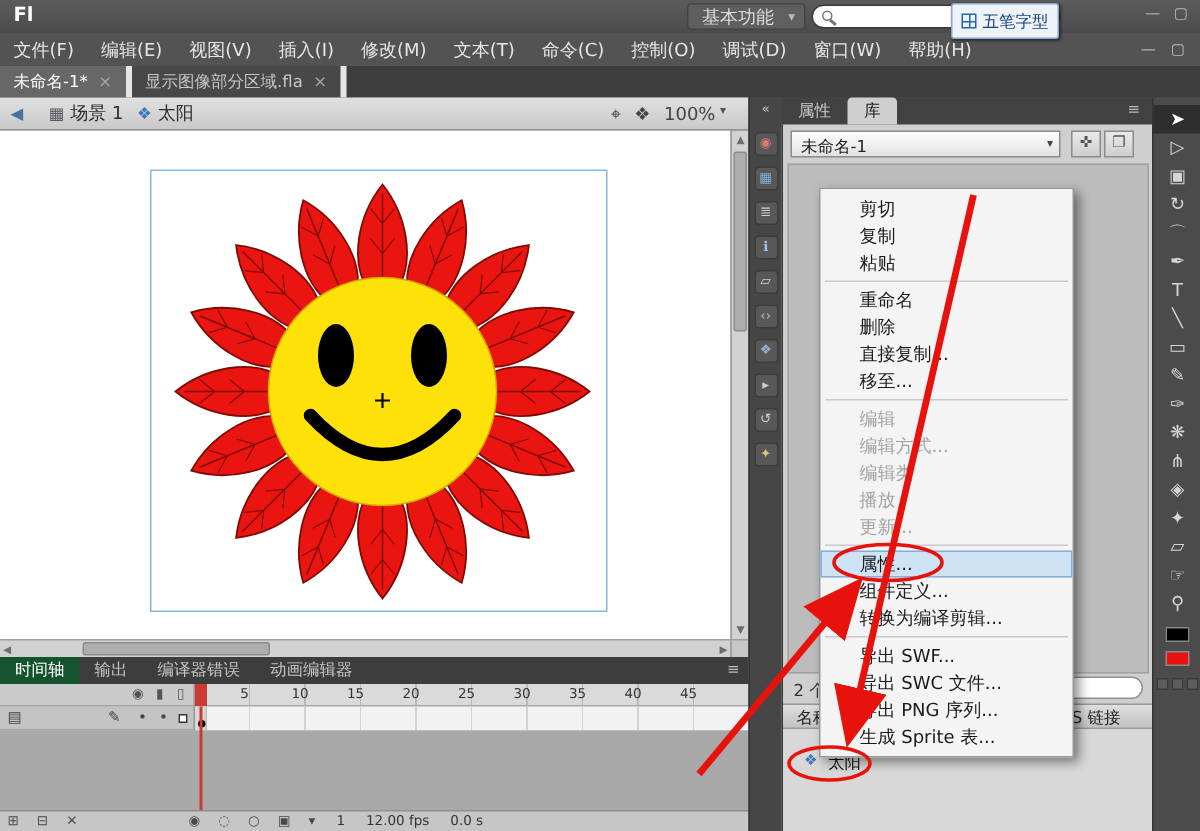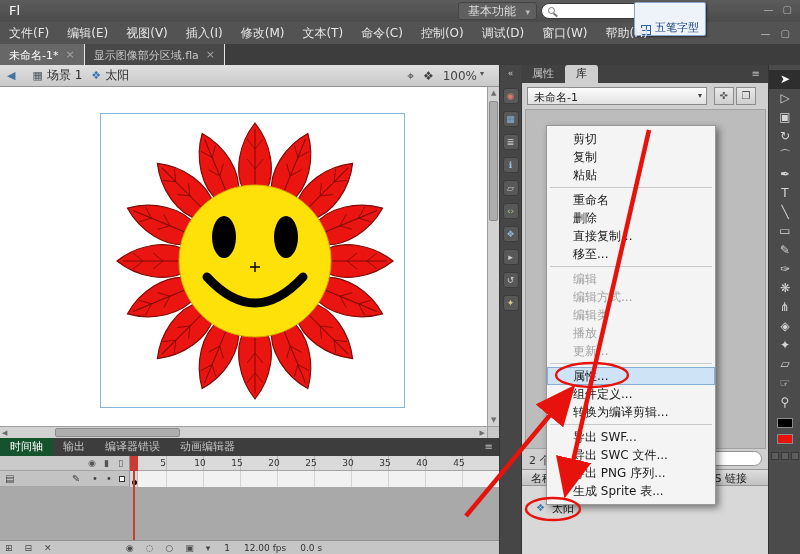--- a/index.html
+++ b/index.html
@@ -1,38 +1,38 @@
 <!DOCTYPE html>
 <html><head>
 <meta charset="utf-8">
 <style>
 *{margin:0;padding:0;box-sizing:border-box}
 body{width:800px;height:554px;font-family:"DejaVu Sans","Liberation Sans",sans-serif;font-size:12px;background:#535353;overflow:hidden}
 #app{position:relative;width:800px;height:554px;overflow:hidden;background:#535353}
 
 
 #titlebar{position:absolute;left:0;top:0;width:800px;height:22px;background:linear-gradient(#5c5c5c,#4b4b4b);color:#e2e2e2}
-#logo{position:absolute;left:9px;top:3px;font-weight:normal;font-size:13px;color:#fff}
+#logo{position:absolute;left:9px;top:3px;font-weight:bold;font-size:13px;color:#fff}
 #workspace-btn{position:absolute;left:458px;top:2px;height:18px;line-height:16px;padding:0 20px 0 9px;background:#5f5f5f;border:1px solid #444;border-radius:3px;color:#ddd;font-size:12px}
 #workspace-btn .caret{position:absolute;right:6px;top:1px;font-size:9px;color:#bbb}
 #searchbox{position:absolute;left:541px;top:3px;width:166px;height:16px;background:#fff;border:1px solid #3a3a3a;border-radius:8px}
 .mag{position:absolute;left:6px;top:3px;width:7px;height:7px;border:1.5px solid #777;border-radius:50%}
 .mag::after{content:"";position:absolute;width:5px;height:1.5px;background:#777;right:-4px;bottom:-2px;transform:rotate(40deg)}
-#ime{position:absolute;left:634px;top:2px;height:34px;padding:0 6px;display:flex;align-items:flex-end;gap:4px;background:#eef3fa;border:1px solid #8aa6c8;border-radius:2px;color:#17407c;font-size:11px;box-shadow:1px 1px 2px rgba(0,0,0,.45)}
+#ime{position:absolute;left:634px;top:2px;height:24px;padding:0 6px;display:flex;align-items:center;gap:4px;background:#eef3fa;border:1px solid #8aa6c8;border-radius:2px;color:#17407c;font-size:11px;box-shadow:1px 1px 2px rgba(0,0,0,.45)}
 .ime-grid{width:10px;height:10px;border:1px solid #2b62ae;background:linear-gradient(#2b62ae,#2b62ae) 50% 0/1px 100% no-repeat,linear-gradient(#2b62ae,#2b62ae) 0 50%/100% 1px no-repeat}
 .winbtns{position:absolute;right:8px;top:4px;color:#b5b5b5;font-size:10px;display:flex;gap:9px}
 
 
 #menubar{position:absolute;left:0;top:22px;width:800px;height:22px;display:flex;align-items:center;color:#e6e6e6}
 .menu-item{padding:0 9px;line-height:22px;font-size:12px;white-space:nowrap}
 #menubar .winctl{margin-left:auto;margin-right:10px;display:flex;gap:10px;color:#bdbdbd;font-size:10px}
 
 
 #doctabs{position:absolute;left:0;top:44px;width:800px;height:21px;background:#3d3d3d;display:flex}
-.doc-tab{display:flex;gap:7px;height:21px;padding:4px 9px;background:#484848;color:#c6c6c6;border-right:1px solid #e5e5e5;font-size:11px;white-space:nowrap}
+.doc-tab{display:flex;align-items:center;gap:7px;height:21px;padding:4px 9px;background:#484848;color:#c6c6c6;border-right:4px solid #e5e5e5;font-size:11px;white-space:nowrap}
 .doc-tab.active{background:#676767;color:#fff}
 .tab-close{font-size:11px;color:#a5a5a5}
 
 
 #editbar{position:absolute;left:0;top:65px;width:499px;height:22px;background:linear-gradient(#e0e0e0,#c9c9c9);border-bottom:1px solid #949494;display:flex;align-items:center;color:#2e2e2e;font-size:12px}
 #editbar .back{color:#46749f;margin:0 8px 0 7px;font-size:11px}
 #editbar .ico{color:#50575e;margin:0 4px 0 9px;font-size:11px}
 #editbar .ico.sym{color:#3a76b8}
 #editbar .right{margin-left:auto;display:flex;align-items:center;gap:9px;margin-right:15px;color:#444}
 #editbar .zoom{display:flex;gap:3px}

